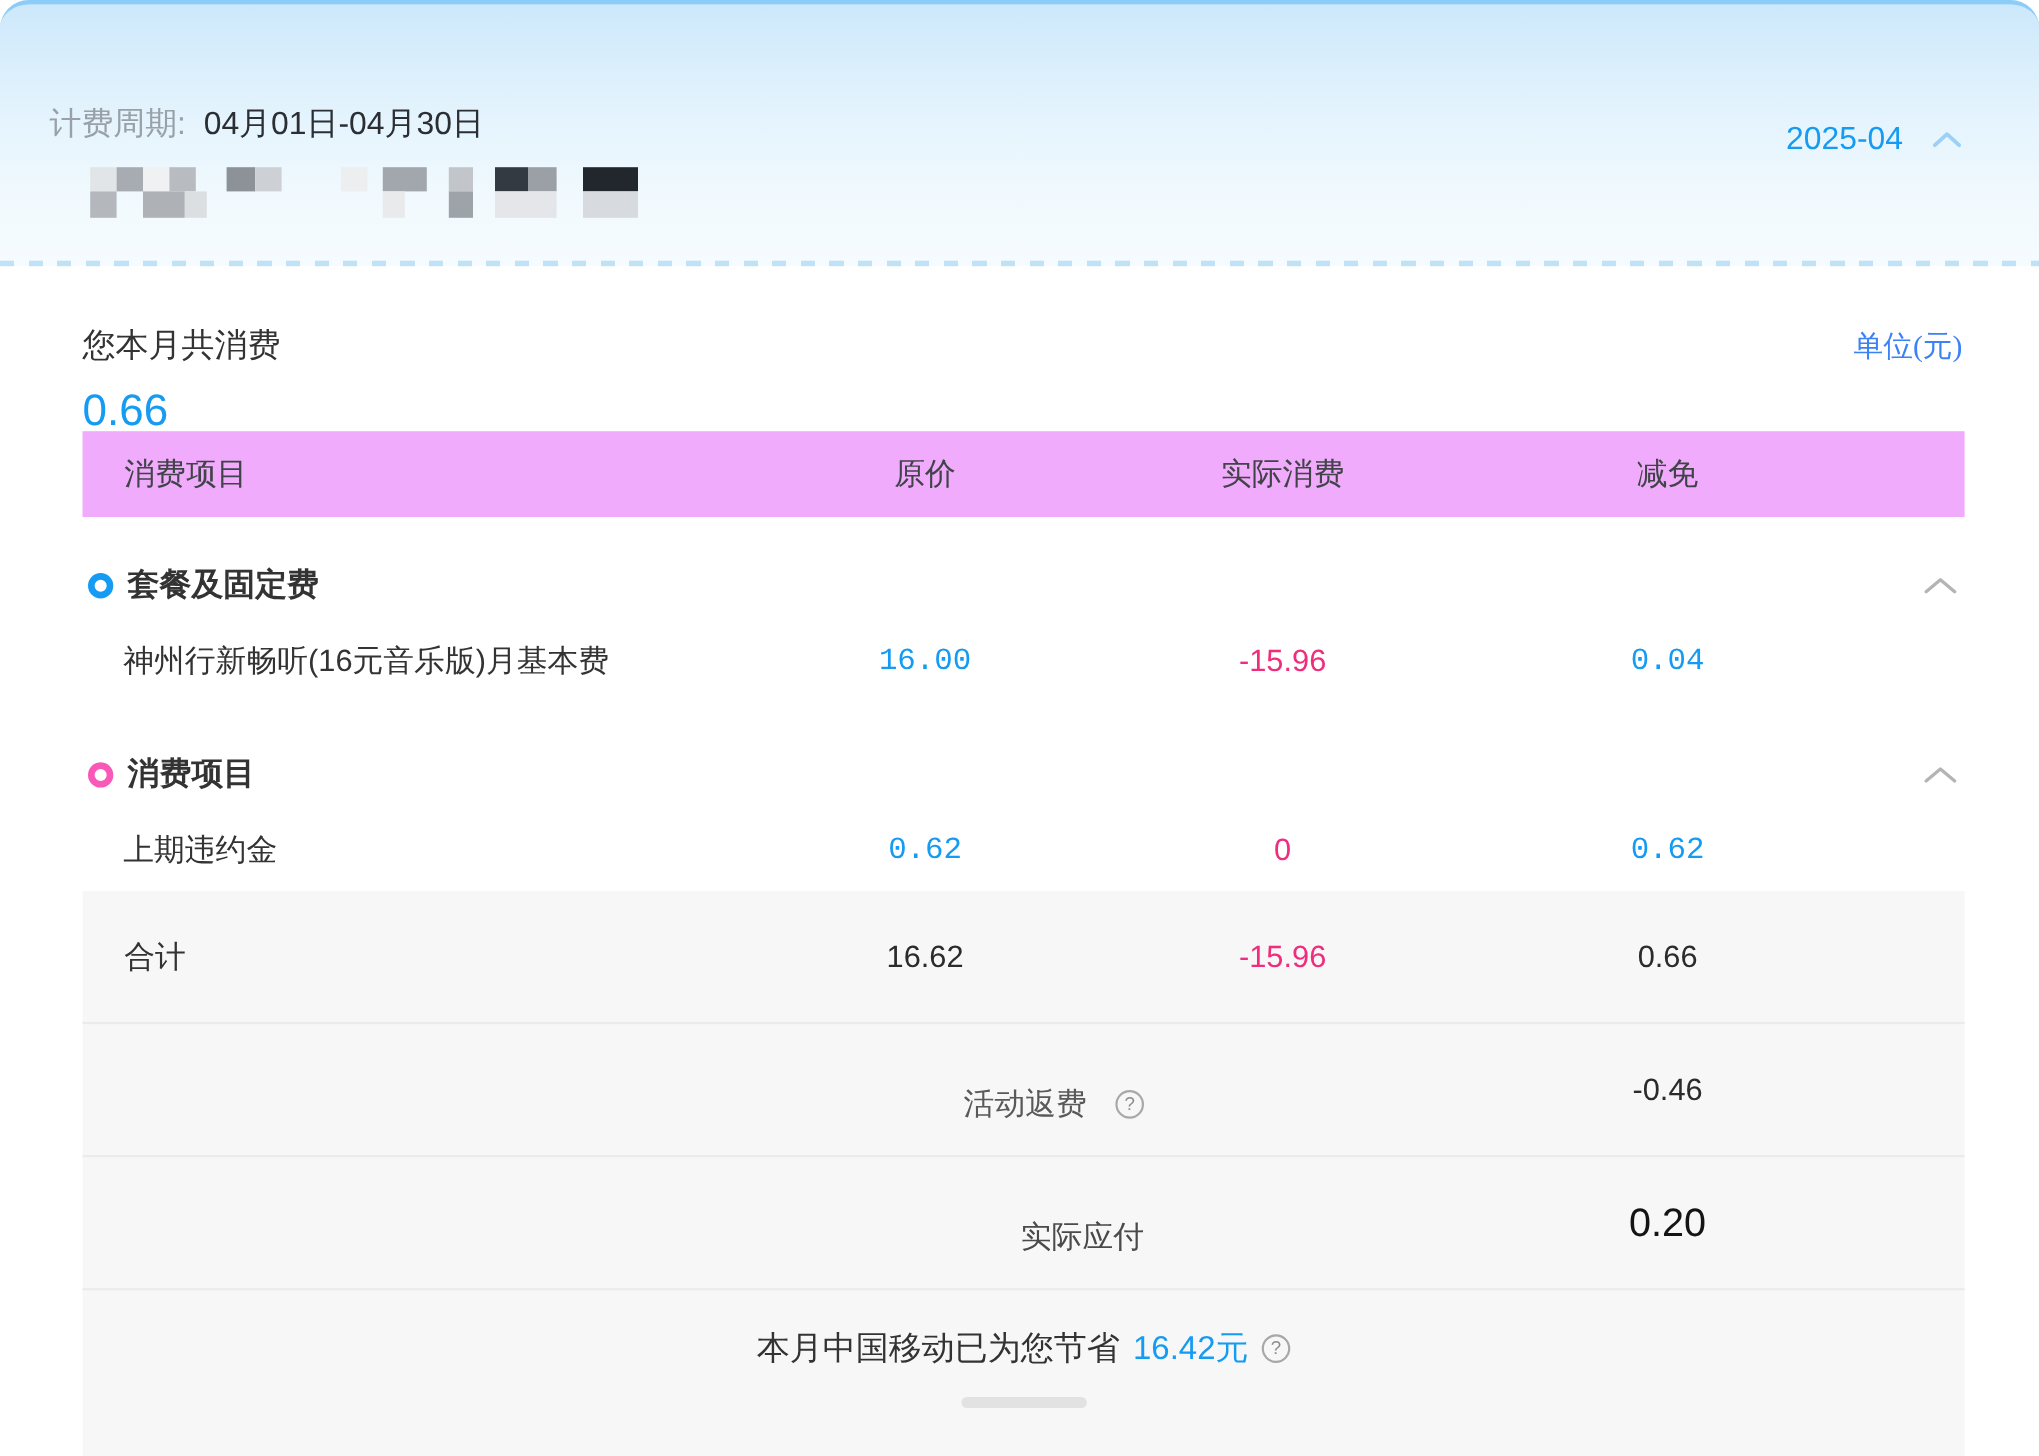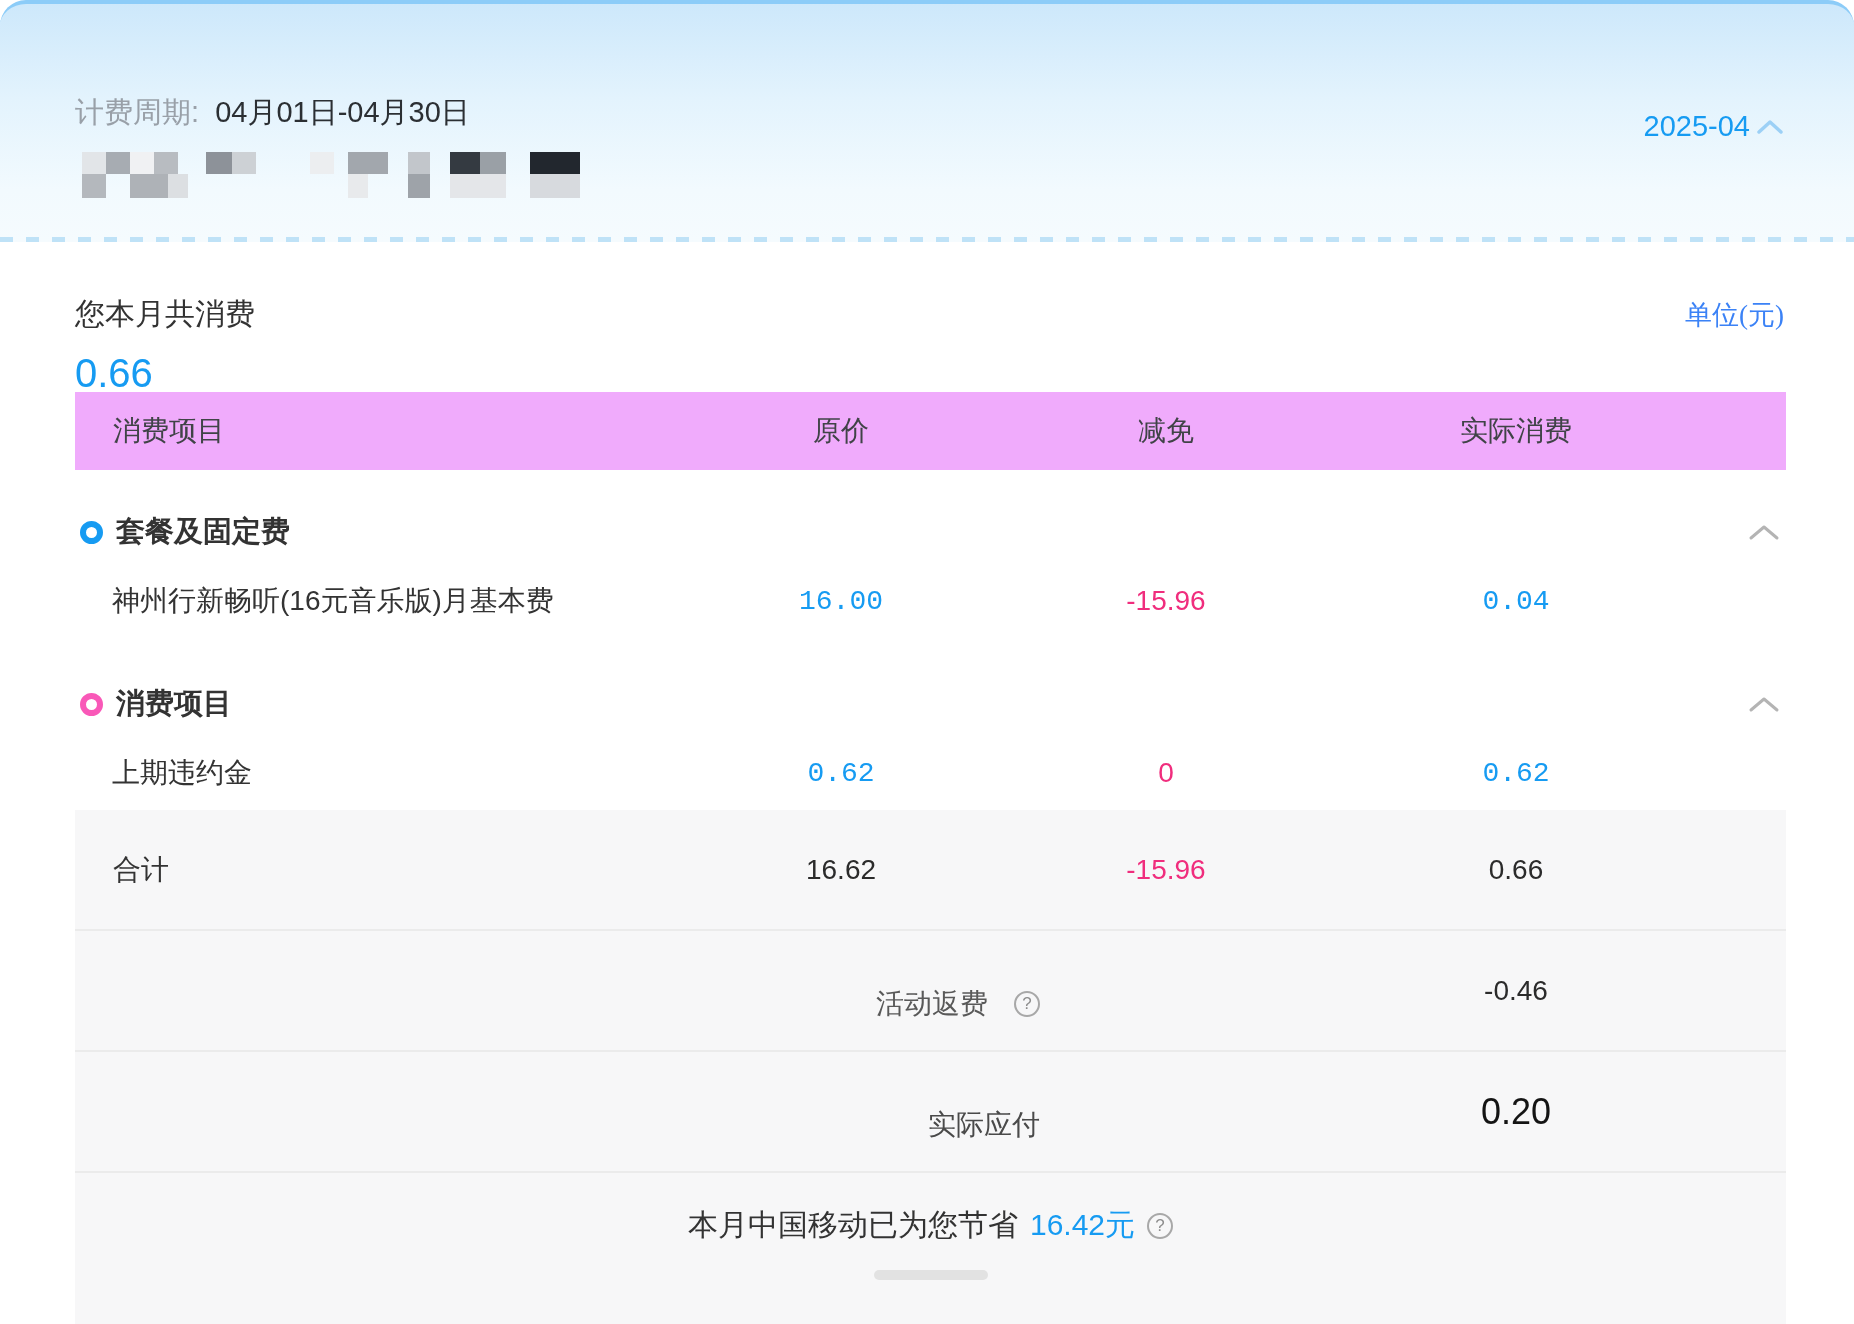--- a/index.html
+++ b/index.html
@@ -10,25 +10,25 @@
   .bill-header{
     position:relative;height:242px;box-sizing:border-box;
     border-top:4px solid #8cccf8;
     border-radius:26px 26px 0 0;
     background:linear-gradient(180deg,#cde8fb 0%,#e3f3fd 40%,#f2fafe 78%,#f5fbfe 100%);
   }
   .bill-header::after{ 
     content:"";position:absolute;left:0;right:0;bottom:0;height:5px;
     background:repeating-linear-gradient(90deg,#bfe2f7 0 13px,transparent 13px 26px);
   }
-  .cycle-row{display:flex;justify-content:space-between;align-items:center;padding:78px 70px 0 75px;}
+  .cycle-row{display:flex;justify-content:space-between;align-items:center;padding:78px 70px 0 45px;}
   .cycle-left{font-size:29px;}
   .cycle-label{color:#99a0a8;}
   .cycle-value{color:#2b2f33;margin-left:8px;}
-  .month-selector{display:flex;align-items:center;gap:6px;font-size:29px;color:#169bf2;cursor:pointer;margin-top:28px;}
+  .month-selector{display:flex;align-items:center;gap:26px;font-size:29px;color:#169bf2;cursor:pointer;margin-top:28px;}
   .redacted{position:absolute;left:82px;top:148px;width:500px;height:46px;}
 
   
   .summary-line{display:flex;justify-content:space-between;align-items:baseline;margin:0 70px 0 75px;padding-top:52px;height:48px;}
   .summary-left{display:flex;align-items:baseline;gap:16px;flex-direction:column;}
   .summary-label{font-size:30px;font-weight:500;color:#333;}
   .summary-amount{font-size:40px;font-weight:500;color:#169bf2;}
   .unit-note{font-size:27px;color:#3b82f6;font-family:Liberation Serif, serif;}
 
   
@@ -114,22 +114,22 @@
     <div class="summary-left">
       <span class="summary-label">您本月共消费</span>
       <span class="summary-amount">0.66</span>
     </div>
     <span class="unit-note">单位(元)</span>
   </div>
 
   <div class="frow band thead">
     <div class="c1">消费项目</div>
     <div class="cc">原价</div>
+    <div class="cc">实际消费</div>
     <div class="cc">减免</div>
-    <div class="cc">实际消费</div>
     <div></div>
   </div>
 
   <div class="frow band section-row">
     <div class="section-title-wrap">
       <span class="dot dot-blue"></span>
       <span class="section-title">套餐及固定费</span>
     </div>
     <div></div>
       <div></div>

